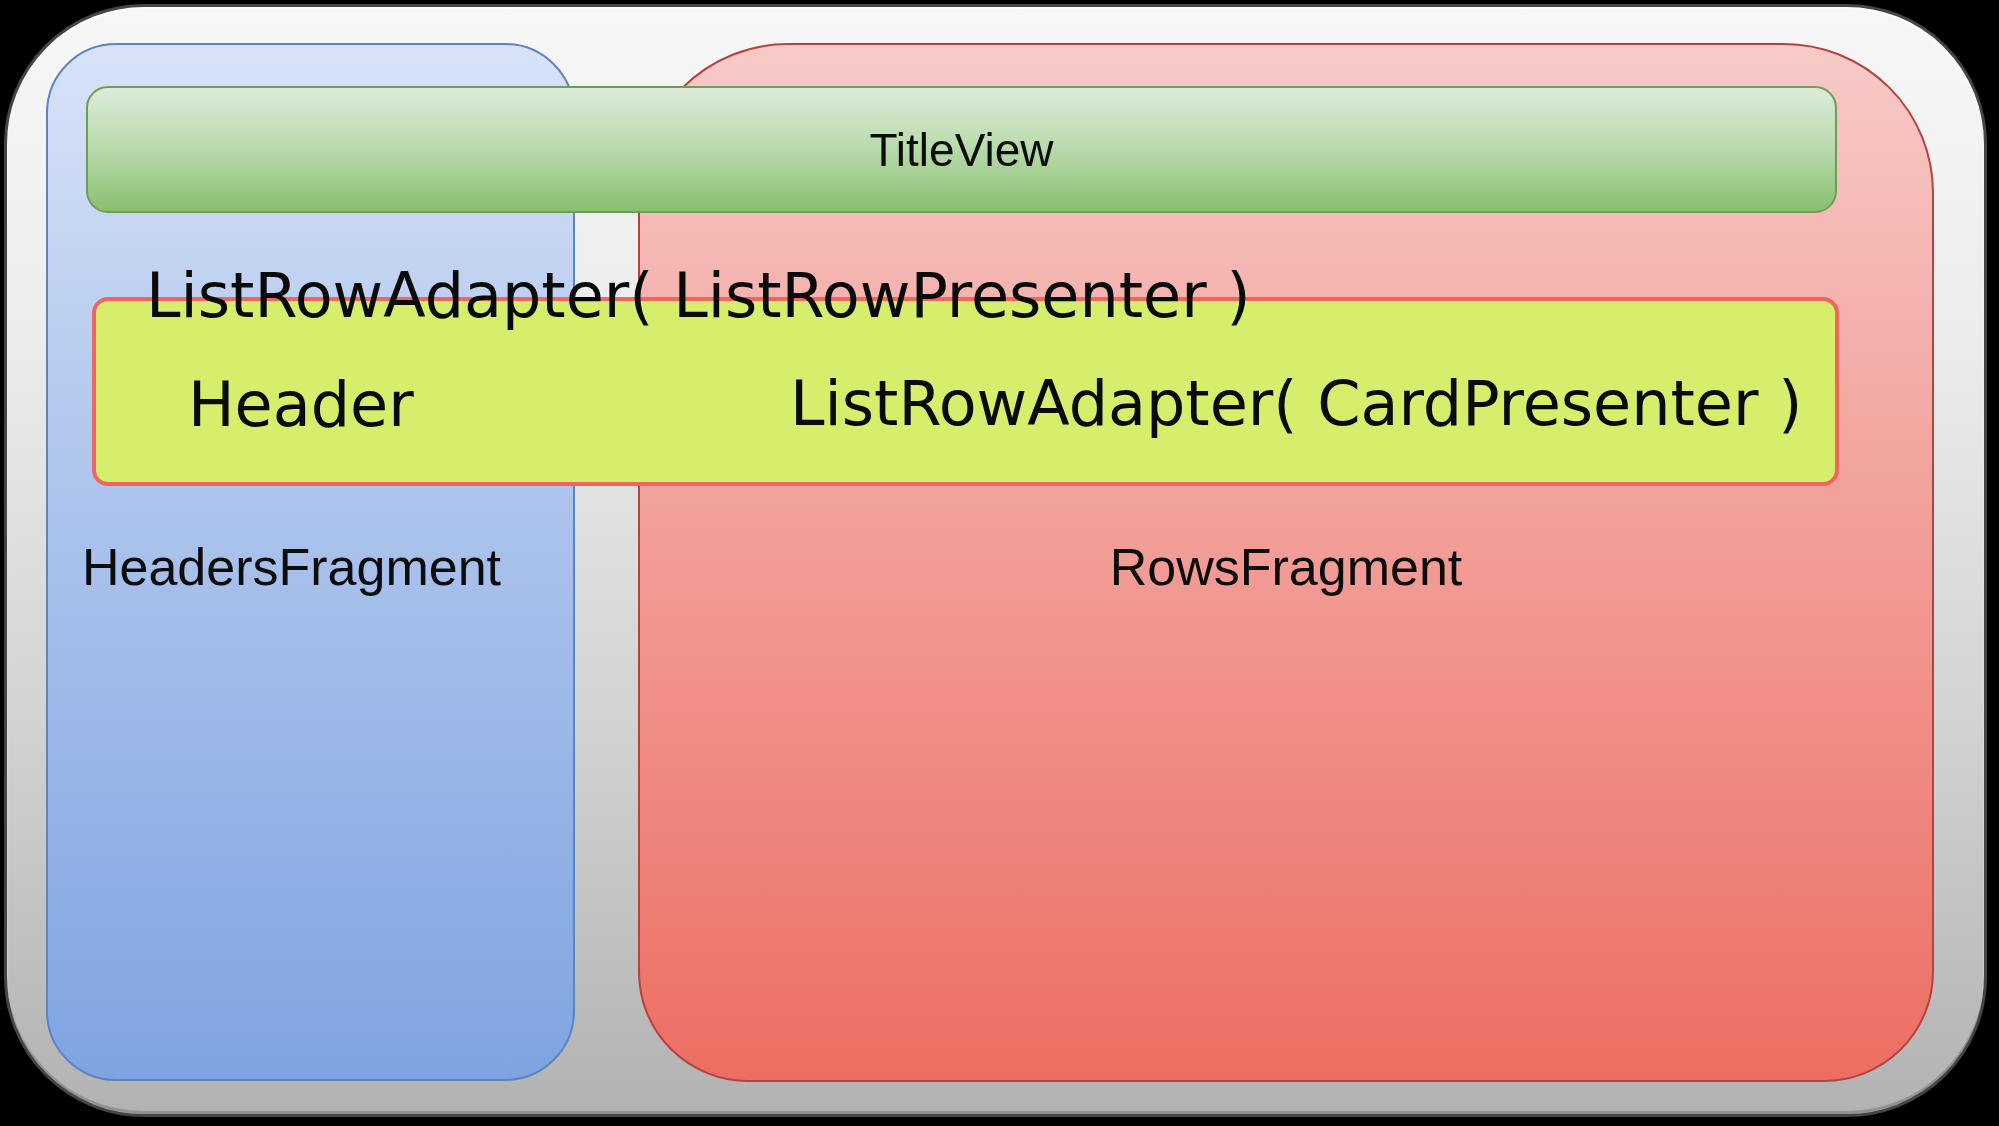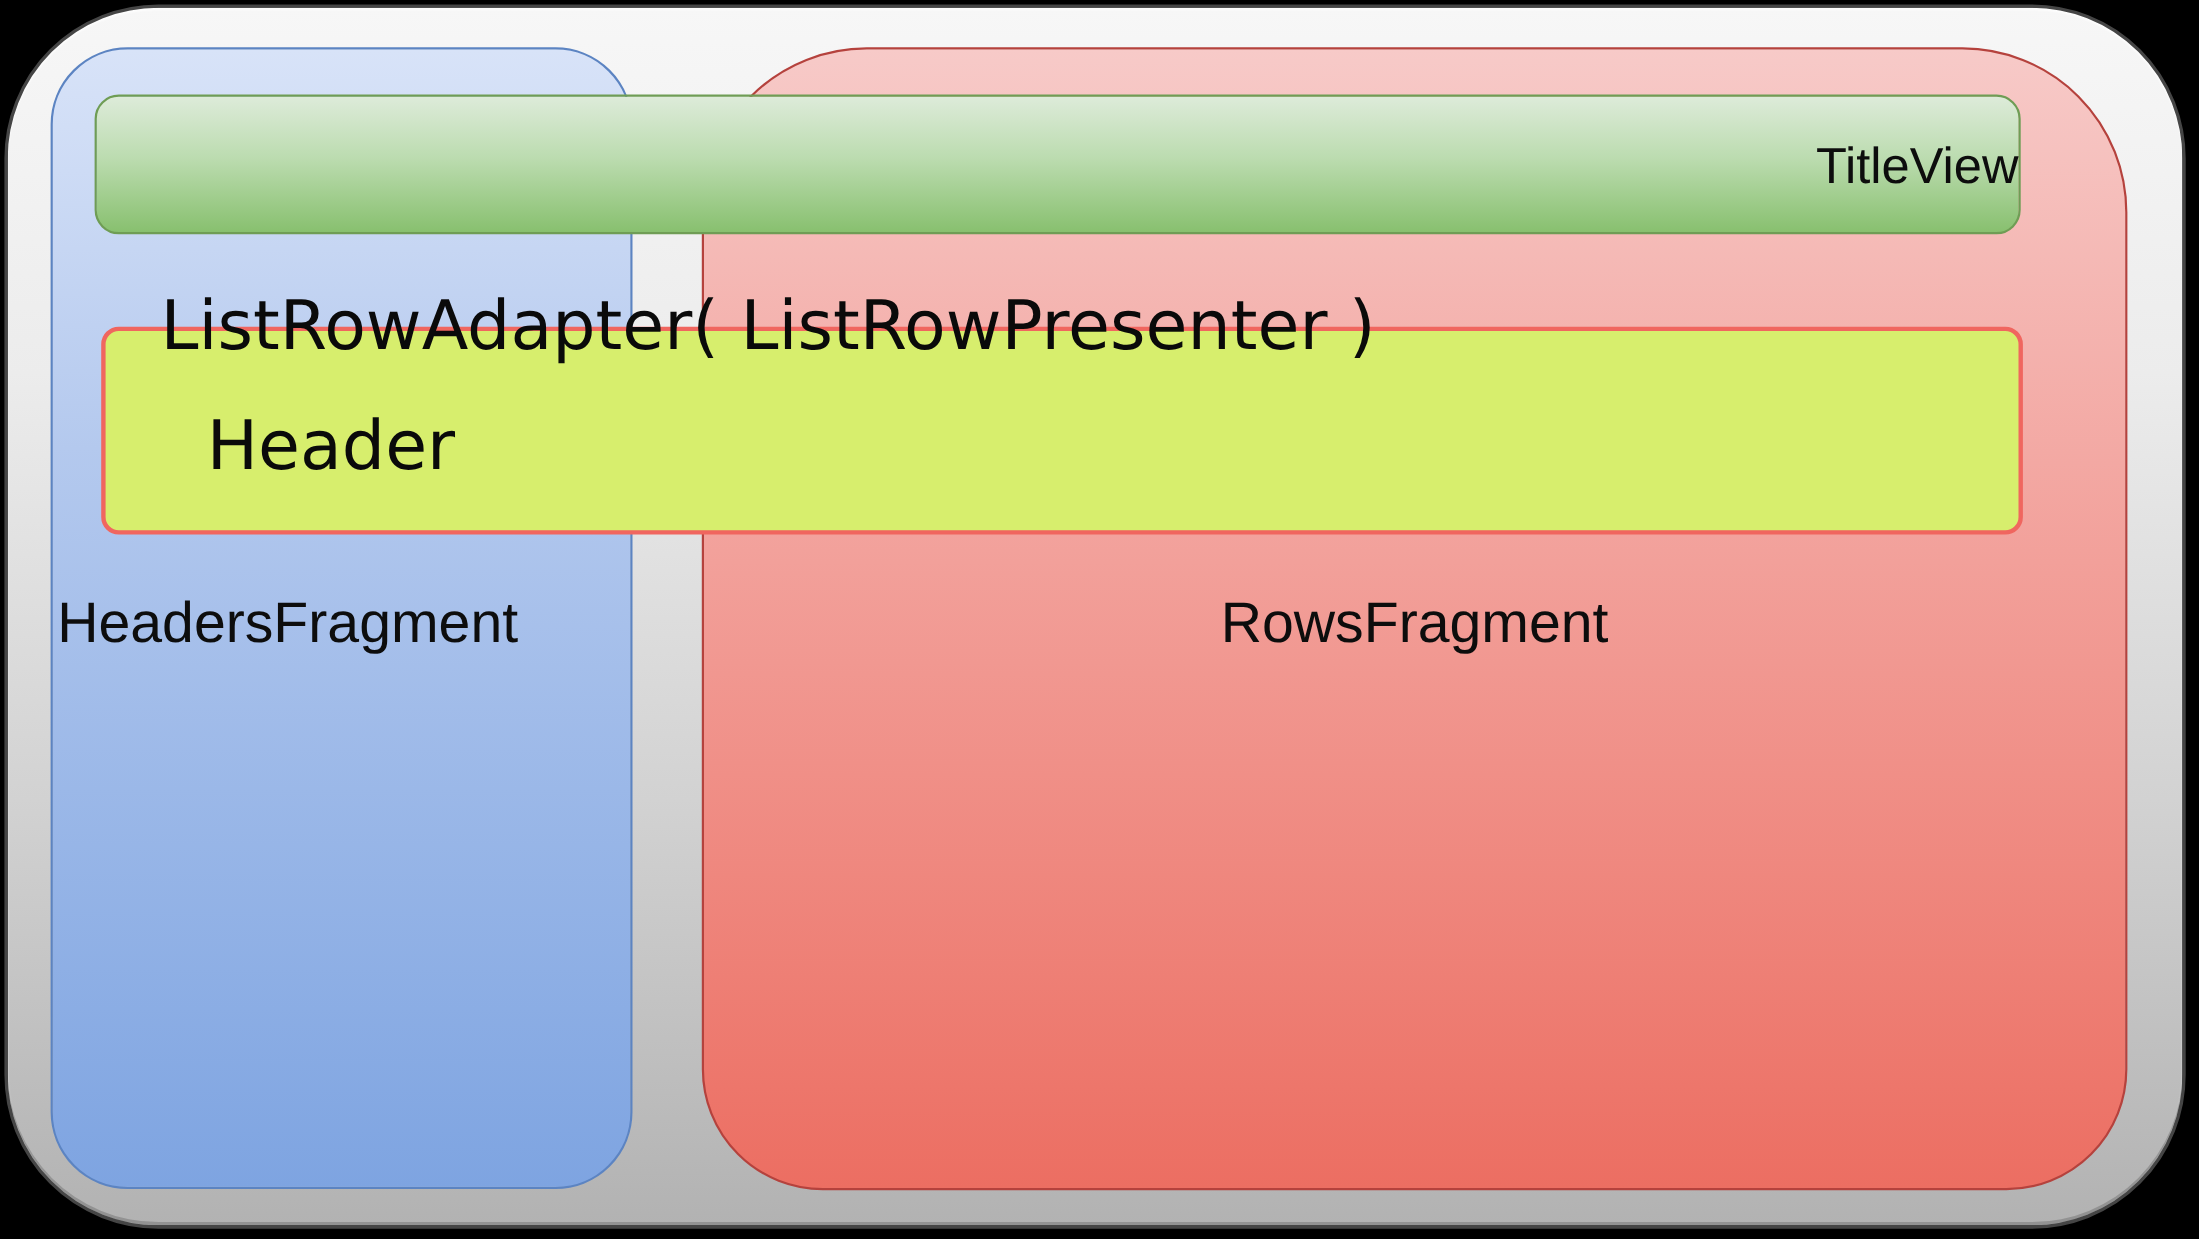--- a/index.html
+++ b/index.html
@@ -40,21 +40,21 @@
     background:linear-gradient(180deg,#f7cac8 0%,#f2a09a 45%,#ec6e62 100%);
   }
   
   .title-bar{
     position:absolute;
     left:86px;top:86px;width:1751px;height:127px;
     box-sizing:border-box;
     border:2px solid #6f9d55;
     border-radius:22px;
     background:linear-gradient(180deg,#ddebd9 0%,#bcdcb0 45%,#88c06f 100%);
-    display:flex;align-items:center;justify-content:flex-end;
+    display:flex;align-items:center;justify-content:center;
     font-size:46px;
   }
   
   .adapter-bar{
     position:absolute;
     left:92px;top:297px;width:1747px;height:189px;
     box-sizing:border-box;
     border:4px solid #f0665f;
     border-radius:16px;
     background:#d7ee6d;
@@ -71,21 +71,21 @@
   .header-cell{left:188px;top:374px;}
   .card-cell{left:790px;top:373px;}
   .frag-label{
     position:absolute;
     font-size:52px;
     line-height:52px;
     text-align:center;
     white-space:nowrap;
     color:#0d0d0d;
   }
-  .headers-label{left:31px;width:461px;top:541px;}
+  .headers-label{left:61px;width:461px;top:541px;}
   .rows-label{left:638px;width:1296px;top:541px;}
 </style>
 </head>
 <body>
 
 <div class="canvas">
 
   <div class="frame"></div>
 
   <div class="headers-box"></div>
@@ -95,18 +95,19 @@
   <div class="title-bar">
     <span>TitleView</span>
   </div>
 
   <div class="adapter-bar"></div>
 
   <div class="bigtext header-cell">Header</div>
 
   <div class="bigtext line1">ListRowAdapter( ListRowPresenter )</div>
 
+  <div class="bigtext card-cell">ListRowAdapter( CardPresenter )</div>
 
   <div class="frag-label headers-label">HeadersFragment</div>
 
   <div class="frag-label rows-label">RowsFragment</div>
 
 </div>
 
 </body></html>

